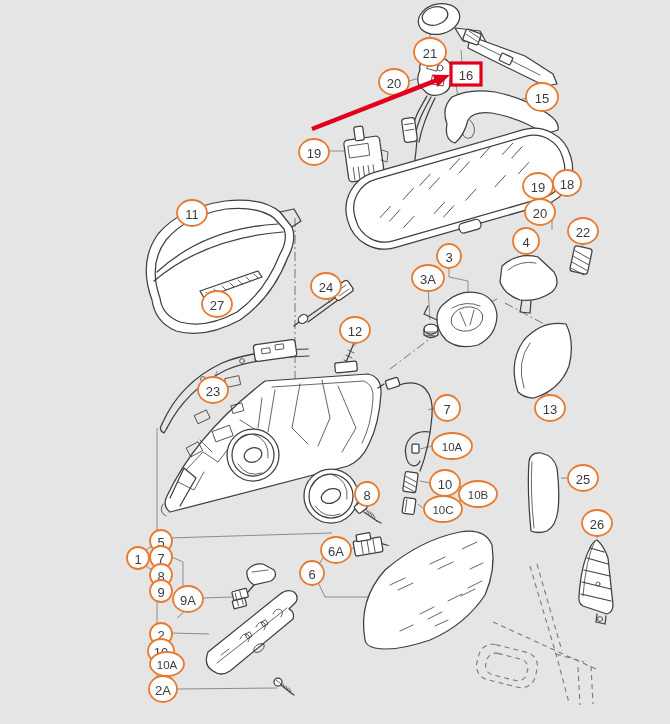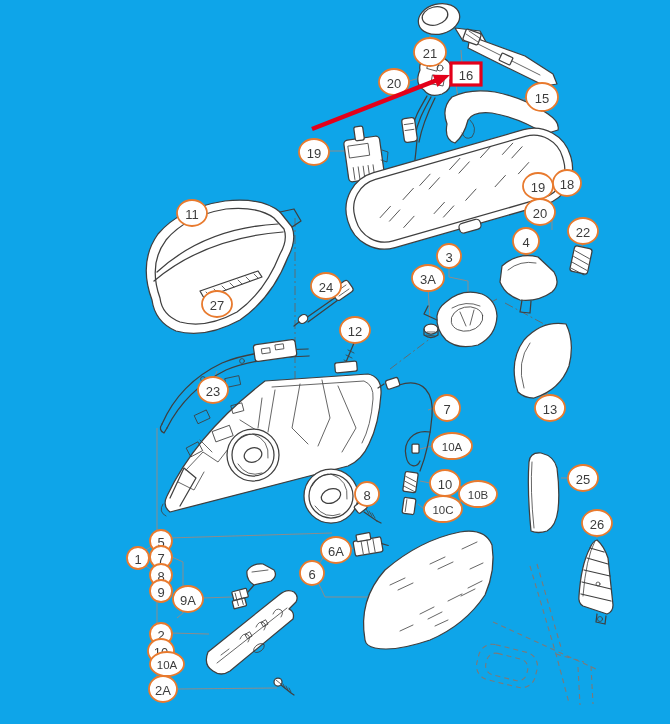--- a/index.html
+++ b/index.html
@@ -1,19 +1,19 @@
 <!DOCTYPE html>
 <html style="--co: #e87a2e; --ct: #3c3c3c; --line: #3f3f3f; --leader: #8c8c8c; --hi: #e3001a;"><head>
 <meta charset="utf-8">
 <style>
   :root{
     --co:#e87a2e; --ct:#3c3c3c; --line:#3f3f3f; --leader:#8c8c8c; --hi:#e3001a;
   }
   html,body{margin:0;padding:0;background:#fff;}
-  .page{width:670px;height:724px;background:#0ea5e9;position:relative;overflow:hidden;}
+  .page{width:670px;height:724px;background:#e5e5e5;position:relative;overflow:hidden;}
   svg{display:block}
   .co{fill:#ffffff;stroke:var(--co);stroke-width:1.8;}
   .ct{fill:var(--ct);font-family:"Liberation Sans",sans-serif;text-anchor:middle;dominant-baseline:central;}
   .art{fill:none;stroke:var(--line);stroke-width:1.25;stroke-linejoin:round;stroke-linecap:round;}
   .artf{fill:#ffffff;stroke:var(--line);stroke-width:1.25;stroke-linejoin:round;stroke-linecap:round;}
   .thin{fill:none;stroke:var(--line);stroke-width:.8;stroke-linecap:round;}
   .leader{fill:none;stroke:var(--leader);stroke-width:1;}
   .dashdot{fill:none;stroke:#666;stroke-width:.9;stroke-dasharray:9 3 2 3;}
   .dashed{fill:none;stroke:#7a7a7a;stroke-width:1.1;stroke-dasharray:5 4;}
   .hibox{fill:#ffffff;stroke:var(--hi);stroke-width:3.2;}

